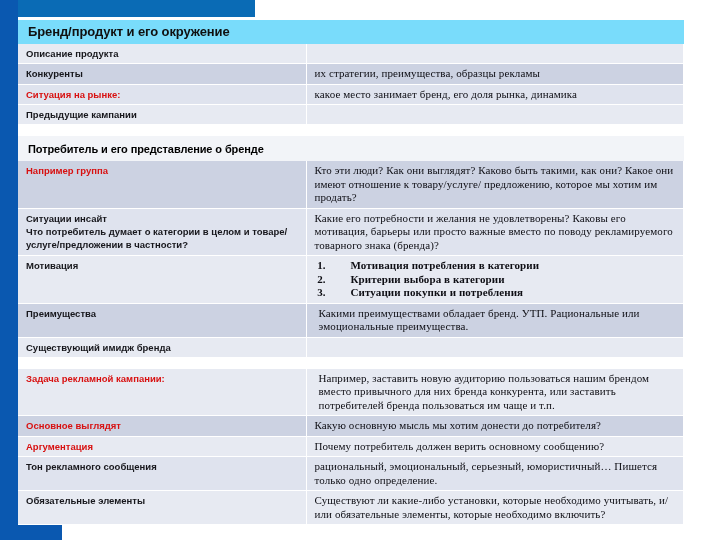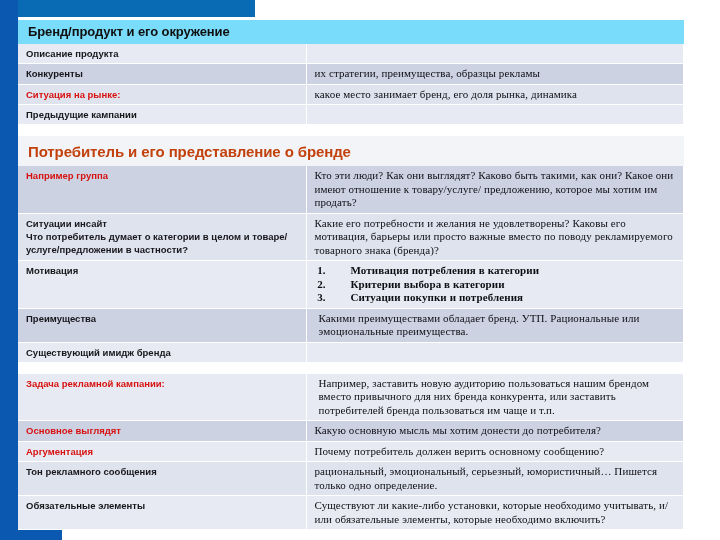--- a/index.html
+++ b/index.html
@@ -51,23 +51,23 @@
   .content {
     position: absolute;
     left: 18px; top: 20px;
     width: 666px;
   }
 
   
   .section-banner {
     width: 100%;
     padding: 4px 10px 5px 10px;
-    font-size: 15px;
-    font-weight: bold;
-    color: #c2410c;
+    font-size: 11px;
+    font-weight: bold;
+    color: #000000;
     letter-spacing: -.1px;
   }
   .section-banner.cyan {
     background: #79dcfb;
     color: #101010;
     font-size: 13px;
   }
   .section-banner.plain {
     background: #f2f4f8;
     padding-top: 7px;

